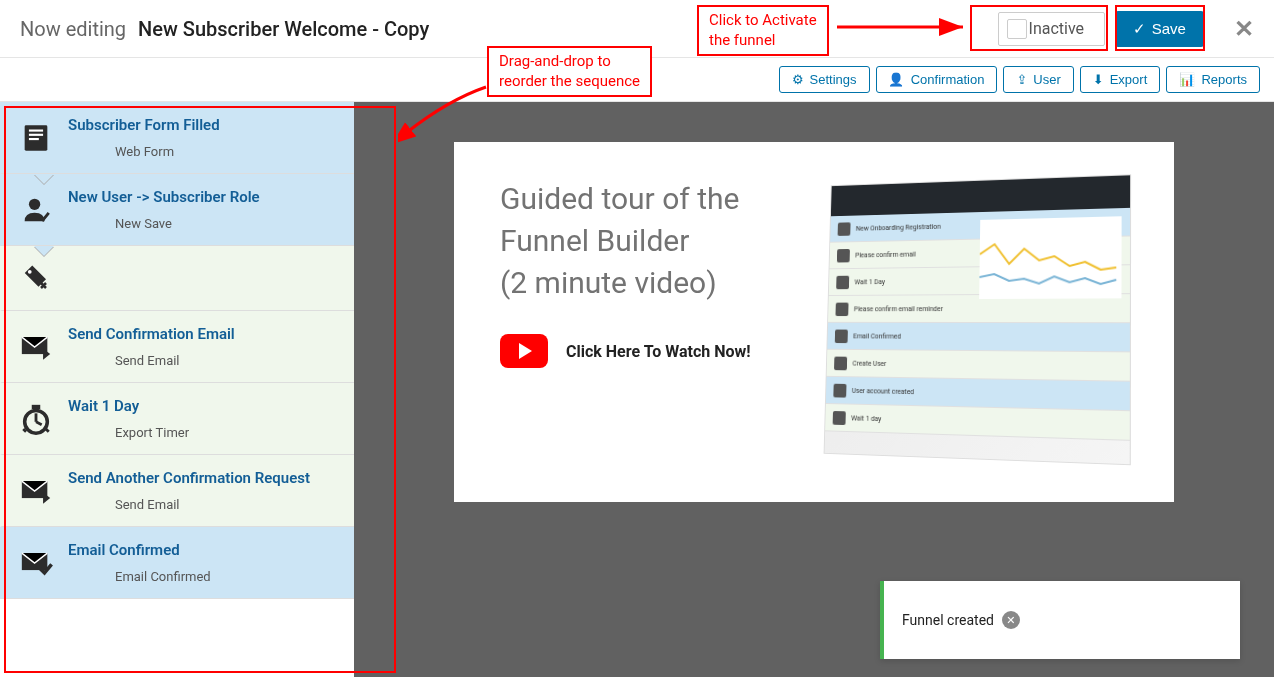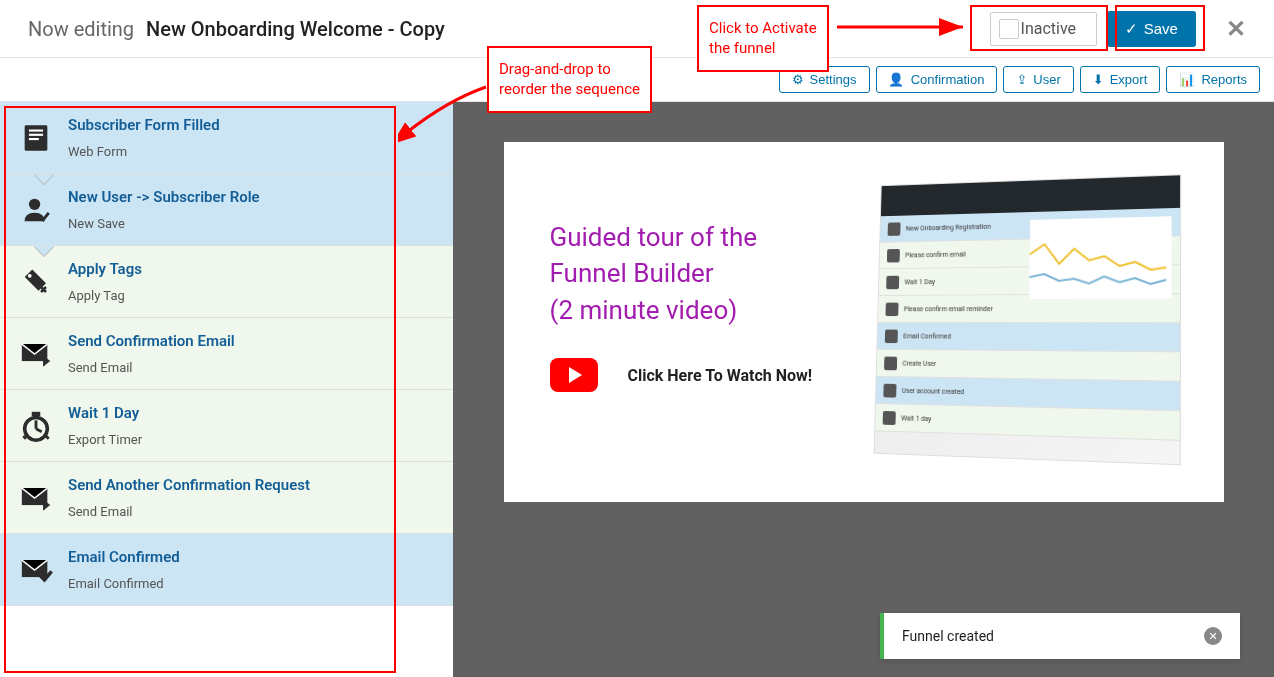--- a/index.html
+++ b/index.html
@@ -10,21 +10,21 @@
   height: 677px;
   overflow: hidden;
   position: relative;
 }
 
 
 .header {
   display: flex;
   align-items: center;
   justify-content: space-between;
-  padding: 16px 28px;
+  padding: 16px 20px;
   border-bottom: 1px solid #e5e5e5;
   height: 58px;
 }
 .header-left {
   display: flex;
   align-items: center;
   gap: 12px;
   font-size: 20px;
 }
 .now-editing { color: #666; font-weight: 400; }
@@ -98,21 +98,21 @@
 
 .main {
   display: flex;
   position: absolute;
   top: 102px;
   left: 0;
   right: 0;
   bottom: 0;
 }
 .sidebar {
-  width: 453px;
+  width: 354px;
   flex-shrink: 0;
   overflow-y: auto;
 }
 .content {
   flex: 1;
   background: #616161;
   position: relative;
   display: flex;
   align-items: flex-start;
   justify-content: center;
@@ -145,20 +145,21 @@
 .step-text { flex: 1; }
 .step-title {
   color: #135e96;
   font-weight: 600;
   font-size: 15px;
   margin-bottom: 10px;
 }
 .step-sub {
   color: #555;
   font-size: 13px;
+  margin-left: 47px;
 }
 .step-arrow-wrap {
   position: relative;
 }
 .triangle-down {
   width: 0; height: 0;
   border-left: 10px solid transparent;
   border-right: 10px solid transparent;
   border-top: 10px solid #cce5f5;
   position: absolute;
@@ -176,31 +177,30 @@
 .tour-card {
   background: #fff;
   width: 720px;
   height: 360px;
   padding: 36px 46px;
   display: flex;
   gap: 30px;
 }
 .tour-left { flex: 1; }
 .tour-title {
-  font-size: 26px;
+  font-size: 30px;
   font-weight: 400;
-  color: #a21caf;
+  color: #737373;
   line-height: 1.4;
   margin-bottom: 30px;
-  margin-top: 41px;
 }
 .tour-watch {
   display: flex;
   align-items: center;
-  gap: 30px;
+  gap: 18px;
   font-weight: 700;
   font-size: 16px;
   color: #222;
   cursor: pointer;
 }
 .yt-btn {
   width: 48px; height: 34px;
   background: #ff0000;
   border-radius: 8px;
   display: flex;
@@ -253,69 +253,69 @@
 .chart-line2 { stroke: #7bb5d6; }
 
 
 .toast {
   position: absolute;
   bottom: 18px;
   right: 34px;
   width: 360px;
   background: #fff;
   border-left: 4px solid #46b450;
-  padding: 14px 18px;
+  padding: 30px 18px;
   font-size: 14px;
   color: #222;
   display: flex;
   align-items: center;
-  justify-content: space-between;
   box-shadow: 0 2px 6px rgba(0,0,0,0.15);
+  gap: 8px;
 }
 .toast-close {
   width: 18px; height: 18px;
   border-radius: 50%;
   background: #888;
   color: #fff;
   display: flex;
   align-items: center;
   justify-content: center;
   font-size: 11px;
   cursor: pointer;
 }
 
 
 .annotation {
   position: absolute;
   border: 2px solid red;
   background: #fff;
   color: red;
   font-size: 15px;
-  padding: 12px 10px;
+  padding: 4px 10px;
   z-index: 100;
   line-height: 1.3;
 }
 .red-box {
   position: absolute;
   border: 2px solid red;
   z-index: 99;
   pointer-events: none;
 }
 .arrow {
   position: absolute;
   z-index: 100;
 }
 </style>
 </head>
 <body>
 
 <div class="header">
   <div class="header-left">
     <span class="now-editing">Now editing</span>
-    <span class="funnel-name">New Onboarding Welcome - Copy</span>
+    <span class="funnel-name">New Subscriber Welcome - Copy</span>
   </div>
   <div class="header-right">
     <div class="status-box">
       <div class="status-toggle"></div>
       <span>Inactive</span>
     </div>
     <button class="save-btn">
       <span>✓</span>
       <span>Save</span>
     </button>
@@ -387,24 +387,20 @@
       </div>
 
     <div class="step step-light-green">
       <div class="step-icon small">
         <svg viewBox="0 0 24 24">
             <path d="M3 8 L9 2 L20 13 L14 19 Z" fill="#2c2c2c"></path>
             <circle cx="7" cy="7" r="1.5" fill="#fff"></circle>
             <path d="M16 16 L20 20 M20 16 L16 20" stroke="#2c2c2c" stroke-width="2"></path>
           </svg>
       </div>
-      <div class="step-text">
-        <div class="step-title">Apply Tags</div>
-        <div class="step-sub">Apply Tag</div>
-      </div>
     </div>
 
     <div class="step step-light-green">
       <div class="step-icon">
         <svg viewBox="0 0 24 24">
             <rect x="2" y="5" width="18" height="12" fill="#2c2c2c"></rect>
             <path d="M2 5 L11 12 L20 5" stroke="#fff" stroke-width="1"></path>
             <path d="M17 13 L22 17 L17 21 Z" fill="#2c2c2c"></path>
           </svg>
       </div>

